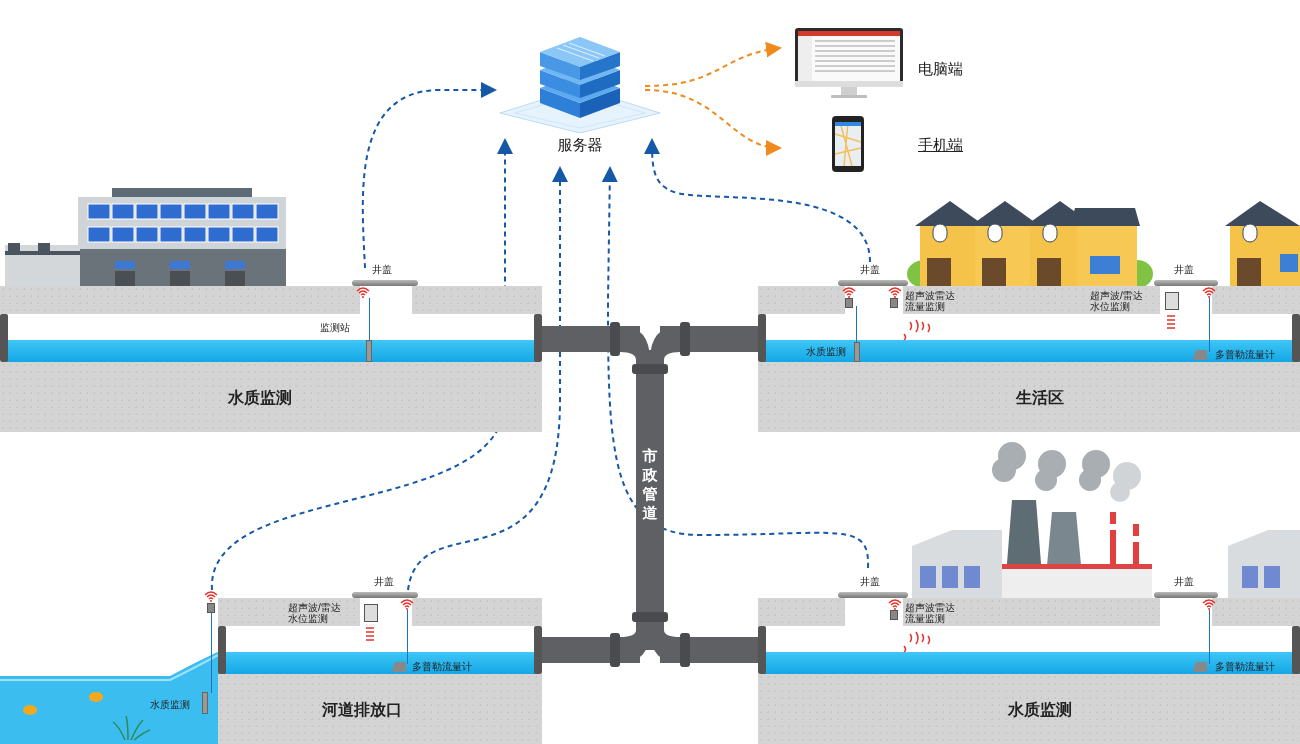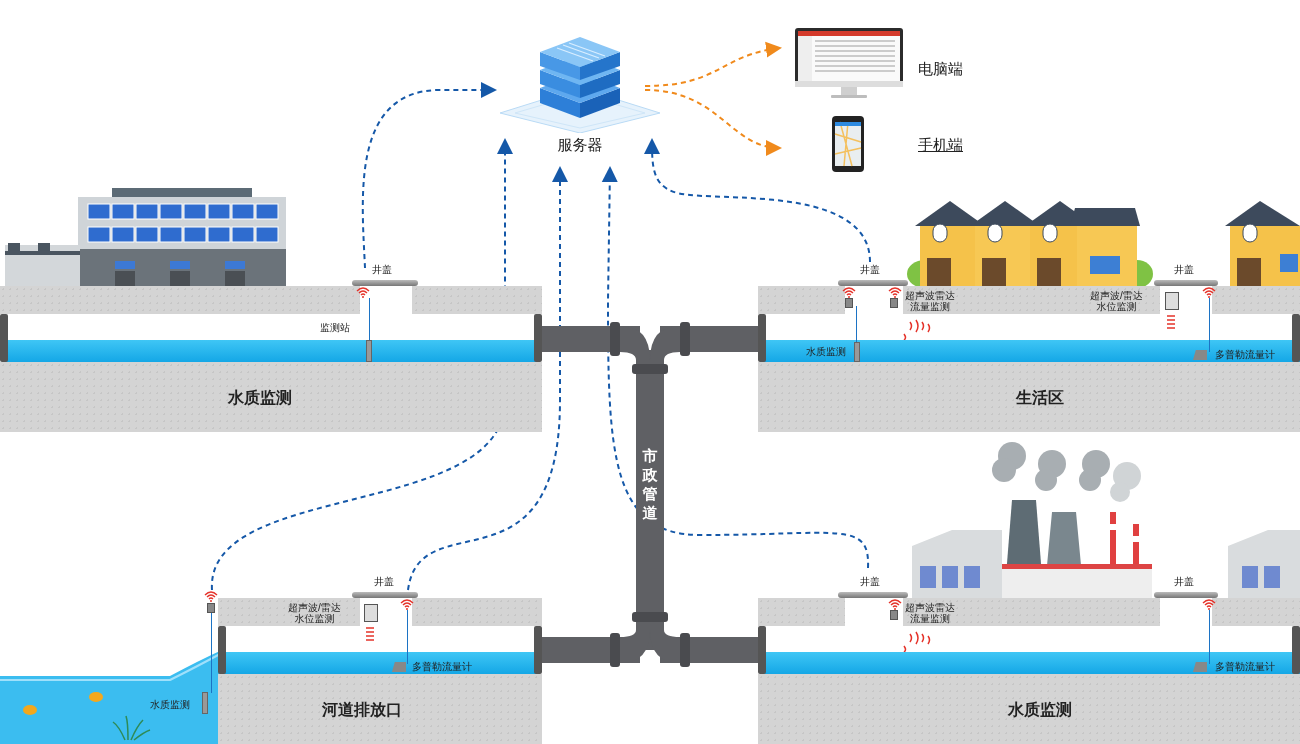--- a/index.html
+++ b/index.html
@@ -5,21 +5,21 @@
   * { box-sizing: border-box; margin: 0; padding: 0; }
   html, body { width: 1300px; height: 744px; overflow: hidden; background: #ffffff; }
   body { position: relative; font-family: "Liberation Sans", "DejaVu Sans", sans-serif; color: #222; }
   .abs { position: absolute; }
   .ground { position: absolute; background: #d4d4d4;
     background-image: radial-gradient(#c6c6c6 1px, transparent 1px); background-size: 7px 7px; }
   .pipe-inner { position: absolute; background: #fff; }
   .water { position: absolute; background: linear-gradient(#3fc6f5, #14a7e6); }
   .pipe-cap { position: absolute; width: 8px; background: #555; border-radius: 2px; }
   .region-label { position: absolute; font-weight: bold; font-size: 16px; color: #222; text-align: center; }
-  .small-label { position: absolute; font-size: 10px; color: #222; text-align: center; line-height: 11px; }
+  .small-label { position: absolute; font-size: 10px; color: #222; line-height: 11px; }
   .lid { position: absolute; height: 6px; background: linear-gradient(#bbb, #777); border-radius: 3px; }
   .lid-label { position: absolute; font-size: 10px; color: #222; }
   .sensor-box { position: absolute; width: 8px; height: 10px; background: #888; border: 1px solid #555; }
   .wifi { position: absolute; width: 14px; height: 12px; }
   .meter { position: absolute; width: 14px; height: 10px; background: #888; clip-path: polygon(20% 0,100% 0,100% 100%,0 100%); }
   .wave { position: absolute; width: 10px; height: 16px; }
   .rod { position: absolute; width: 6px; background: #999; border: 1px solid #666; }
   .wire { position: absolute; width: 1px; background: #1c73c4; }
   .dev-label { position: absolute; font-size: 15px; color: #222; }
   svg.overlay { position: absolute; left: 0; top: 0; }

